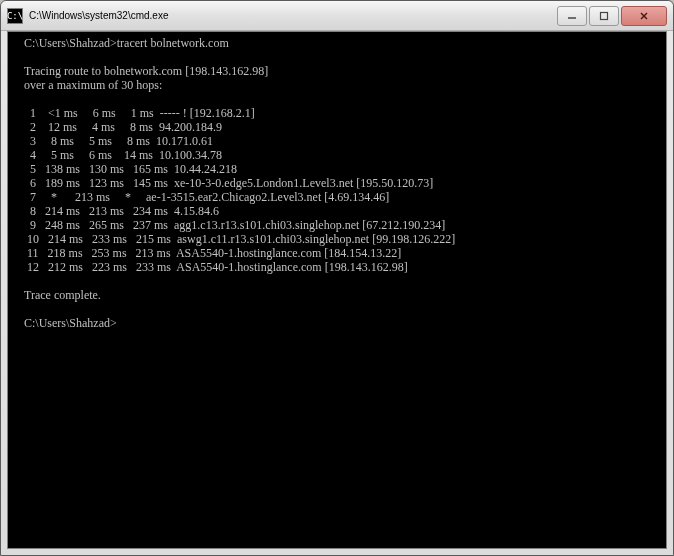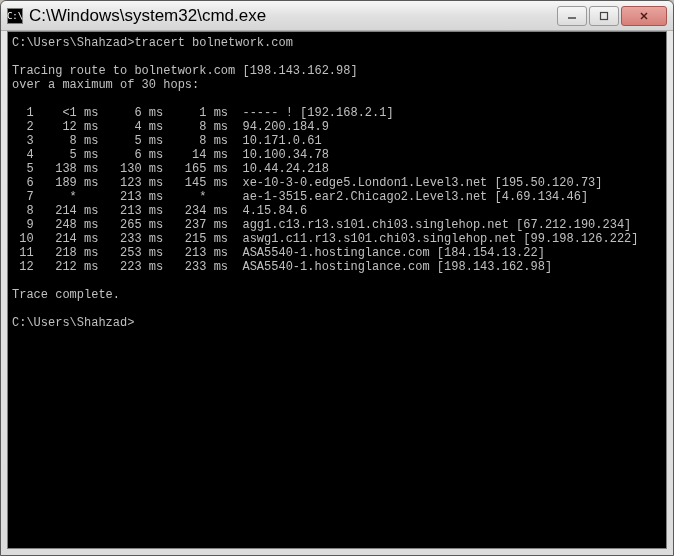--- a/index.html
+++ b/index.html
@@ -37,21 +37,21 @@
       display: flex;
       align-items: center;
       justify-content: center;
       margin-right: 6px;
       font-size: 9px;
       color: #fff;
       font-family: Consolas, monospace;
     }
     .title-text {
       flex: 1;
-      font-size: 17px;
+      font-size: 10px;
       color: #000;
       white-space: nowrap;
       overflow: hidden;
     }
     .window-controls {
       display: flex;
       gap: 0;
     }
     .ctrl-btn {
       width: 30px;
@@ -71,24 +71,24 @@
       width: 46px;
       background: linear-gradient(to bottom, #e9a5a0, #d67f78);
       border-color: #a85650;
       color: #4a1a16;
     }
     .ctrl-btn svg { width: 10px; height: 10px; }
     .console {
       flex: 1;
       background: #000;
       color: #c0c0c0;
-      font-family: Liberation Mono, monospace;
+      font-family: Liberation Serif, serif;
       font-size: 12px;
       line-height: 14px;
-      padding: 4px 4px;
+      padding: 4px 16px;
       white-space: pre;
       overflow: hidden;
       margin: 0 6px 6px 6px;
       border: 1px solid #808080;
     }
   </style>
 </head>
 <body>
 
 <div class="window">

